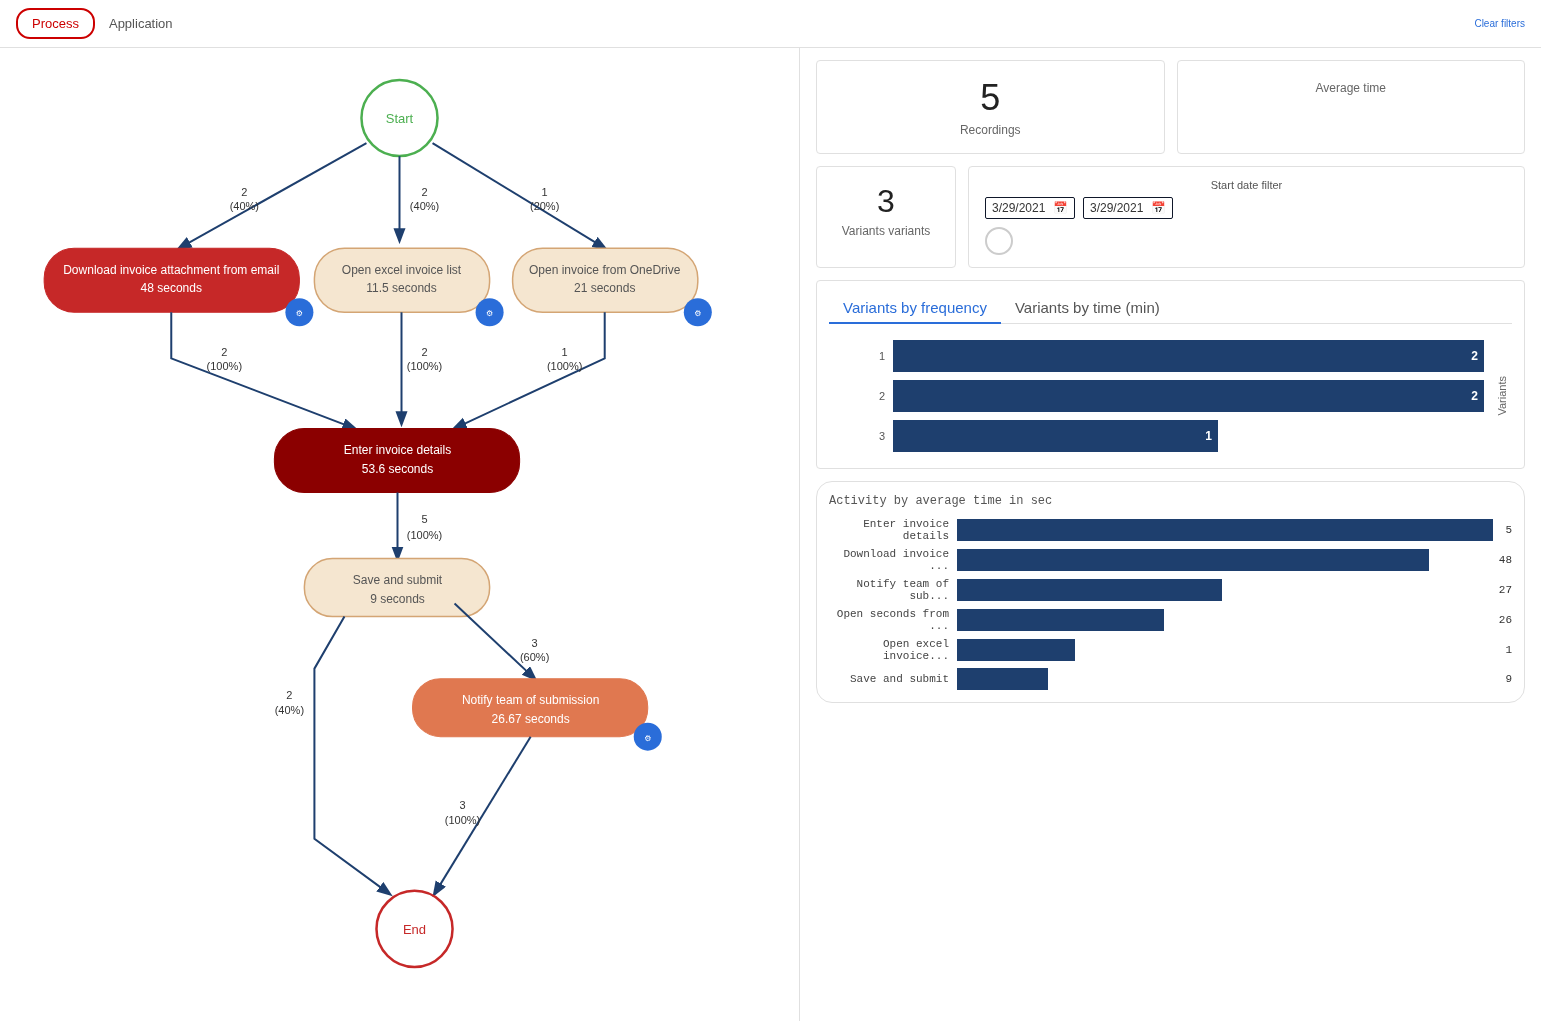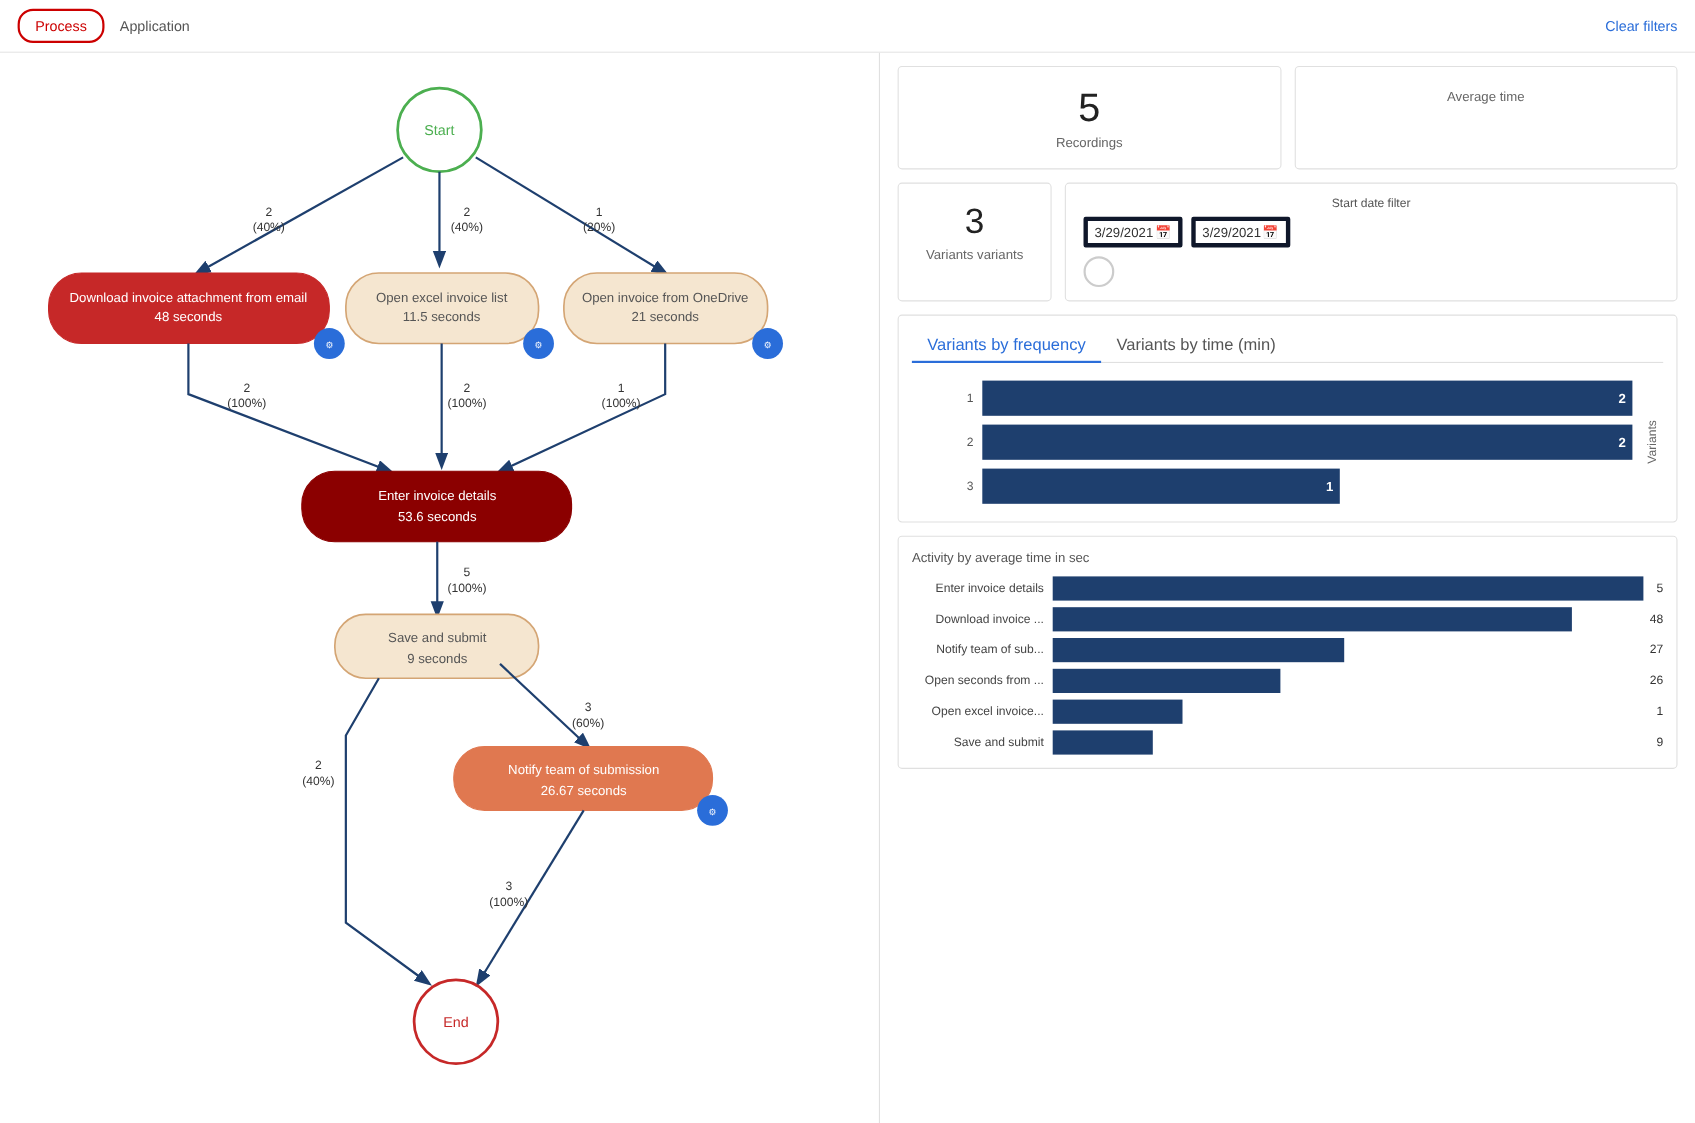--- a/index.html
+++ b/index.html
@@ -1,21 +1,21 @@
 <!DOCTYPE html>
 <html><head>
   <meta charset="utf-8">
   <style>
     * { box-sizing: border-box; margin: 0; padding: 0; }
     body { font-family: 'Segoe UI', Arial, sans-serif; background: #fff; font-size: 13px; color: #333; width: 1541px; height: 1021px; overflow: hidden; }
 
     .header { display: flex; align-items: center; padding: 8px 16px; border-bottom: 1px solid #e0e0e0; }
     .header-tab { padding: 6px 14px; font-size: 13px; cursor: pointer; color: #555; }
     .header-tab.active { color: #c00; border: 2px solid #c00; border-radius: 14px; font-weight: 500; }
-    .clear-filters { margin-left: auto; color: #2a6dd9; cursor: pointer; font-size: 13px; }
+    .clear-filters { margin-left: auto; color: #2a6dd9; cursor: pointer; font-size: 10px; }
 
     .main { display: flex; height: calc(1021px - 40px); }
 
     
     .flow-panel { width: 800px; min-width: 800px; border-right: 1px solid #e0e0e0; position: relative; overflow: hidden; background: #fff; }
 
     
     .right-panel { flex: 1; padding: 12px 16px; overflow-y: auto; background: #fff; }
 
     
@@ -23,33 +23,33 @@
     .stat-card { flex: 1; border: 1px solid #e0e0e0; border-radius: 4px; padding: 16px; text-align: center; }
     .stat-value { font-size: 36px; font-weight: 300; color: #222; }
     .stat-label { font-size: 12px; color: #666; margin-top: 4px; }
 
     
     .variants-filter-row { display: flex; gap: 12px; margin-bottom: 12px; }
     .variants-card { border: 1px solid #e0e0e0; border-radius: 4px; padding: 16px; text-align: center; min-width: 140px; }
     .filter-card { border: 1px solid #e0e0e0; border-radius: 4px; padding: 12px 16px; flex: 1; }
     .filter-label { font-size: 11px; color: #555; margin-bottom: 6px; text-align: center; }
     .date-filter-row { display: flex; align-items: center; gap: 8px; margin-bottom: 8px; }
-    .date-input { border: 4px solid #0f172a; border-radius: 2px; padding: 3px 6px; font-size: 12px; width: 90px; display: flex; align-items: center; justify-content: space-between; }
+    .date-input { border: 1px solid #0f172a; border-radius: 2px; padding: 3px 6px; font-size: 12px; width: 90px; display: flex; align-items: center; justify-content: space-between; }
     .filter-circle { width: 28px; height: 28px; border-radius: 50%; border: 2px solid #ccc; margin-top: 4px; }
 
     
     .chart-section { border: 1px solid #e0e0e0; border-radius: 4px; padding: 12px; margin-bottom: 12px; }
     .chart-tabs { display: flex; gap: 0; border-bottom: 1px solid #e0e0e0; margin-bottom: 12px; }
     .chart-tab { padding: 6px 14px; font-size: 15px; cursor: pointer; color: #555; }
     .chart-tab.active { color: #2a6dd9; border-bottom: 2px solid #2a6dd9; margin-bottom: -1px; }
 
     .y-axis-label { font-size: 11px; color: #666; writing-mode: vertical-rl; transform: rotate(180deg); text-align: center; padding: 4px; }
 
     
-    .activity-section { border: 1px solid #e0e0e0; border-radius: 4px; padding: 12px; }
+    .activity-section { border: 1px solid #e0e0e0; border-radius: 16px; padding: 12px; font-family: Liberation Mono, monospace; }
     .activity-title { font-size: 12px; color: #555; margin-bottom: 10px; }
     .activity-bars { display: flex; flex-direction: column; gap: 6px; }
     .activity-row { display: flex; align-items: center; gap: 8px; }
     .activity-label { width: 120px; font-size: 11px; color: #444; text-align: right; flex-shrink: 0; }
     .activity-bar-container { flex: 1; height: 22px; position: relative; }
     .activity-bar { height: 100%; background: #1e3f6e; min-width: 4px; }
     .activity-value { margin-left: 4px; font-size: 11px; color: #333; flex-shrink: 0; }
 
     
     .flow-svg { width: 100%; height: 100%; }

